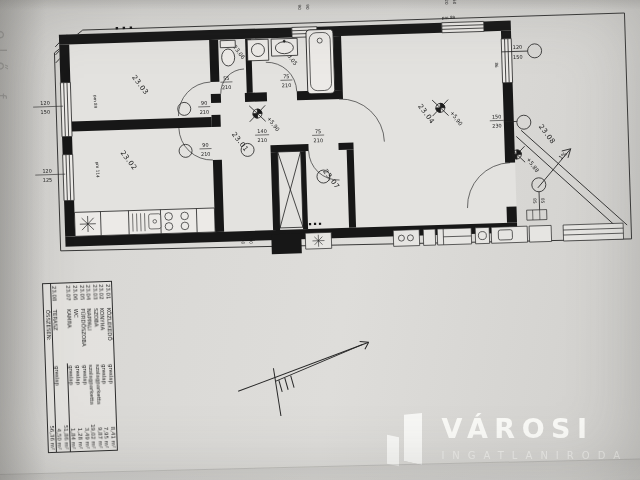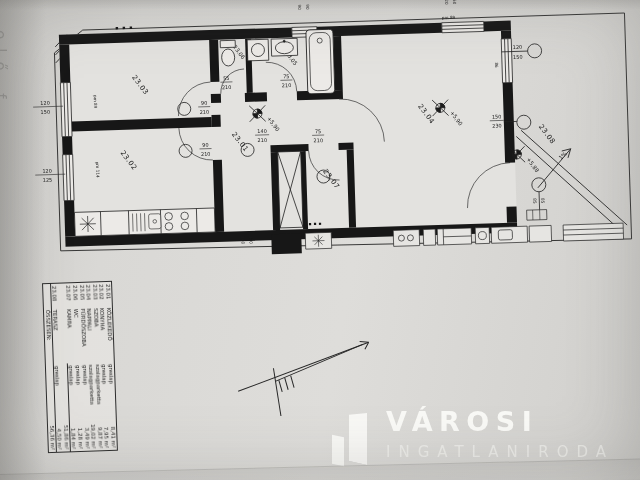--- a/index.html
+++ b/index.html
@@ -23,30 +23,30 @@
   .legend{position:absolute;left:-5px;top:332px;width:170px;transform:rotate(88deg);
         filter:blur(.15px);}
   .legend table{width:170px;border-collapse:collapse;border:1.2px solid #2b2b2b;
         font-size:5.4px;color:#1d1d1d;background:rgba(233,232,229,.6);}
   .legend td{padding:0 2px;height:6.6px;line-height:6.6px;white-space:nowrap;}
   .legend td.no{width:22px;}.legend td.nm{width:60px;}
   .legend td.fl{width:50px;}.legend td.ar{width:38px;text-align:right;}
   .legend tr.subtotal td.fl,.legend tr.subtotal td.ar{border-top:.8px solid #2b2b2b;}
   .legend tr.total td{border-top:.9px solid #2b2b2b;}
   
-  .logo{position:absolute;right:26px;bottom:12px;display:flex;align-items:flex-start;gap:13px;}
+  .logo{position:absolute;right:12px;bottom:12px;display:flex;align-items:center;gap:13px;}
   .logo-icon{position:relative;width:42px;height:60px;}
   .logo-icon .b1{position:absolute;left:1px;bottom:3px;width:12px;height:29px;
         background:rgba(250,250,247,.92);transform:skewY(12deg);}
   .logo-icon .b2{position:absolute;left:18px;bottom:5px;width:18px;height:52px;
         background:rgba(250,250,247,.92);transform:skewY(12deg);
         clip-path:polygon(0 11%,100% 0,100% 100%,0 100%);}
   .logo-title{font-weight:700;font-size:27px;letter-spacing:6.5px;
         color:rgba(251,251,248,.95);line-height:27px;}
-  .logo-sub{font-size:15px;letter-spacing:8px;color:rgba(248,248,245,.58);margin-top:8px;}
+  .logo-sub{font-size:10px;letter-spacing:8px;color:rgba(248,248,245,.58);margin-top:8px;}
 </style>
 </head>
 <body>
 
 <div class="page">
 
   <div class="shade-left"></div>
   <div class="shade-top"></div>
   <div class="edge-text">elő f</div>
 

